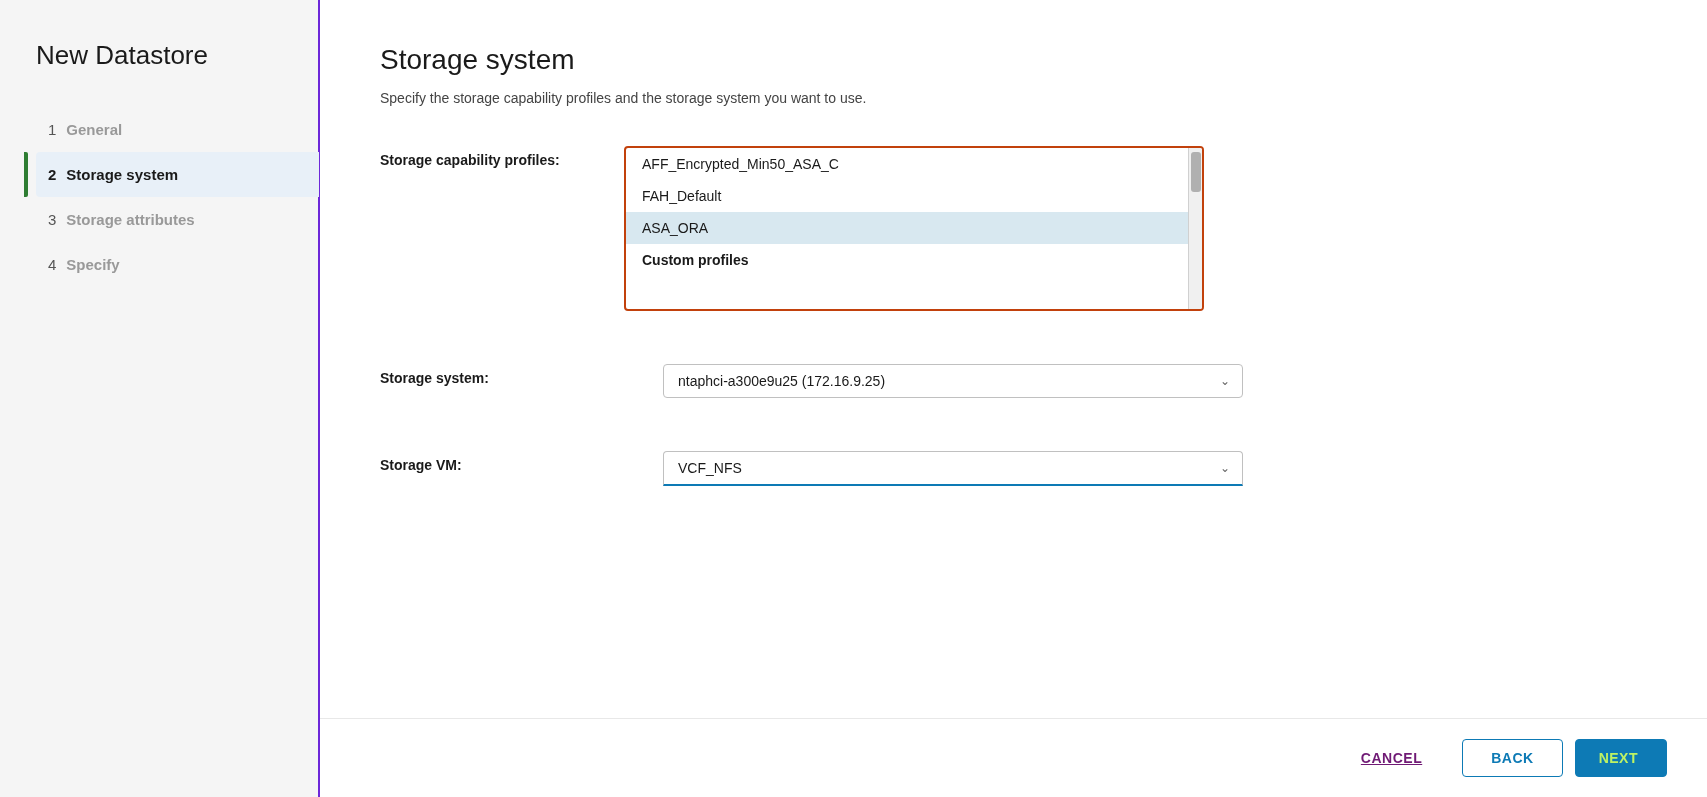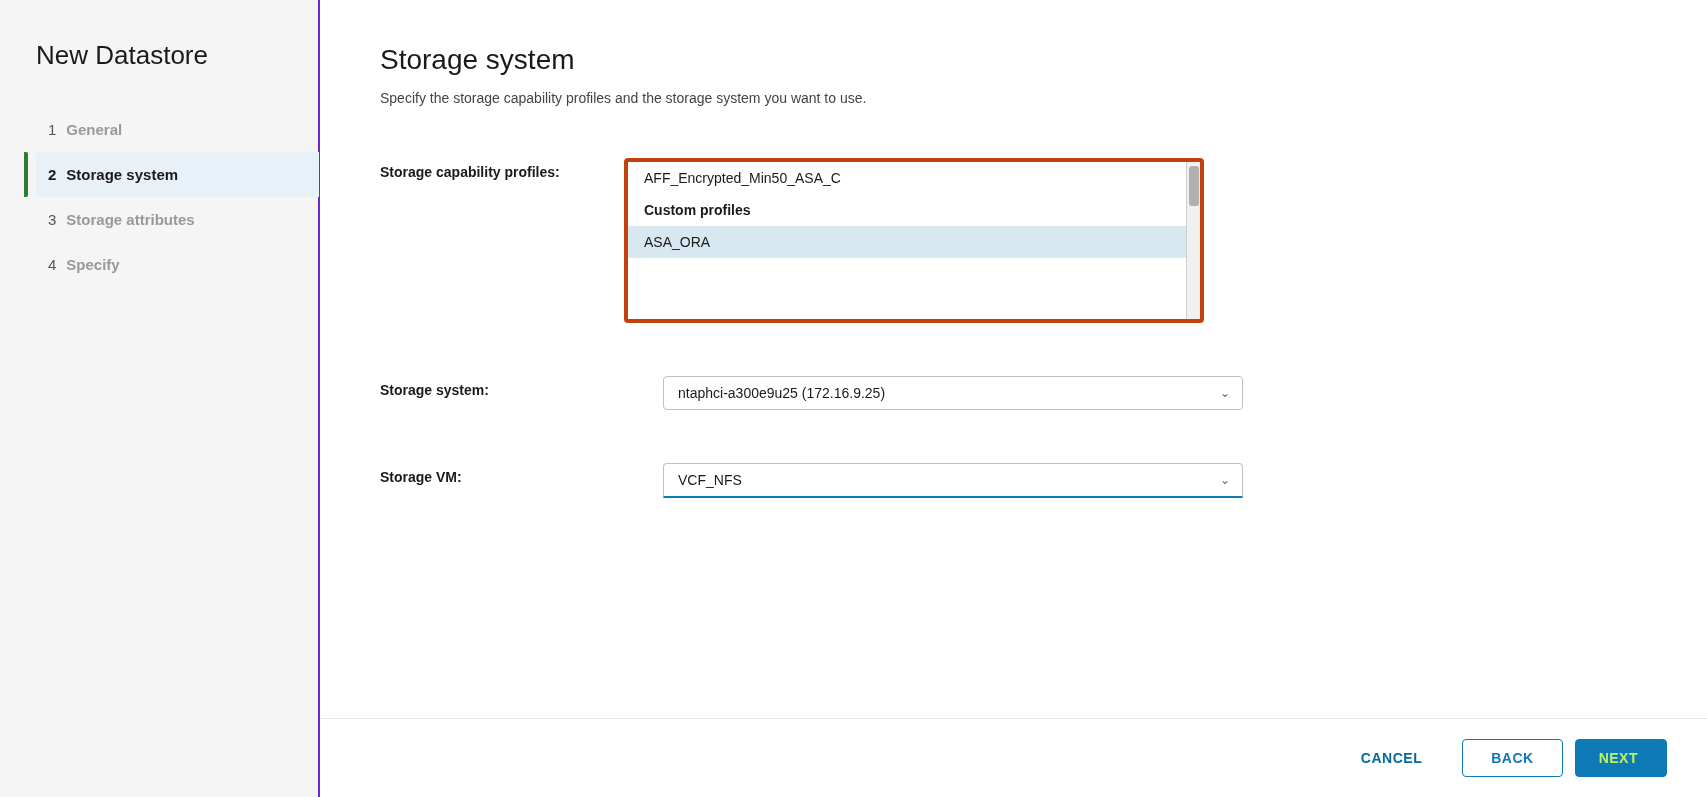--- a/index.html
+++ b/index.html
@@ -82,21 +82,21 @@
     }
     .page-title {
       font-size: 28px;
       font-weight: 400;
       color: #1a1a1a;
       margin-bottom: 14px;
     }
     .page-desc {
       font-size: 14px;
       color: #444;
-      margin-bottom: 52px;
+      margin-bottom: 40px;
     }
 
     
     .form-section {
       display: flex;
       flex-direction: column;
       gap: 53px;
     }
     .form-row {
       display: flex;
@@ -111,21 +111,21 @@
       padding-top: 6px;
       flex-shrink: 0;
     }
     .form-control {
       flex: 1;
       max-width: 580px;
     }
 
     
     .listbox {
-      border: 4px solid #c2410c;
+      border: 2px solid #c2410c;
       border-radius: 4px;
       background: #fff;
       overflow: hidden;
       height: 165px;
       display: flex;
       flex-direction: column;
       position: relative;
     }
     .listbox-inner {
       flex: 1;
@@ -214,22 +214,23 @@
       font-size: 14px;
       font-weight: 600;
       border-radius: 4px;
       cursor: pointer;
       border: 1px solid transparent;
       letter-spacing: 0.5px;
     }
     .btn-cancel {
       background: transparent;
       border: none;
-      color: #0369a1;
-      font-weight: 600;
+      color: #701a75;
+      font-weight: 600;
+      text-decoration: underline;
     }
     .btn-back {
       background: #fff;
       border: 1px solid #0d7ab5;
       color: #0d7ab5;
     }
     .btn-next {
       background: #0d7ab5;
       color: #bef264;
       border: 1px solid #0d7ab5;
@@ -267,22 +268,23 @@
 
   <div class="form-section">
 
     <div class="form-row">
       <label class="form-label">Storage capability profiles:</label>
       <div class="form-control">
         <div class="listbox">
           <div class="listbox-inner">
 
           <div class="listbox-item">AFF_Encrypted_Min50_ASA_C</div>
+              <div class="listbox-item">FAH_Default</div>
+              <div class="listbox-item selected">ASA_ORA</div>
               <div class="listbox-item group-header">Custom profiles</div>
-              <div class="listbox-item selected">ASA_ORA</div>
             </div>
           <div class="listbox-scrollbar">
             <div class="scrollbar-thumb"></div>
           </div>
         </div>
       </div>
     </div>
 
     <div class="form-row">
       <label class="form-label">Storage system:</label>

